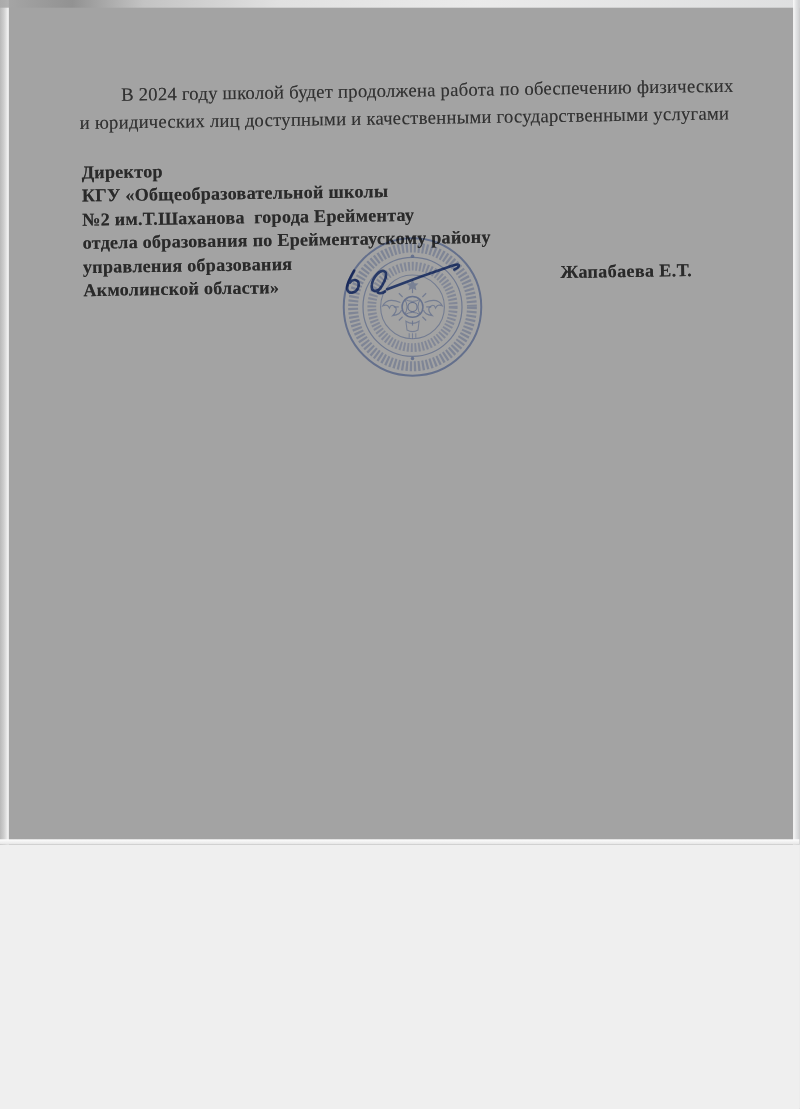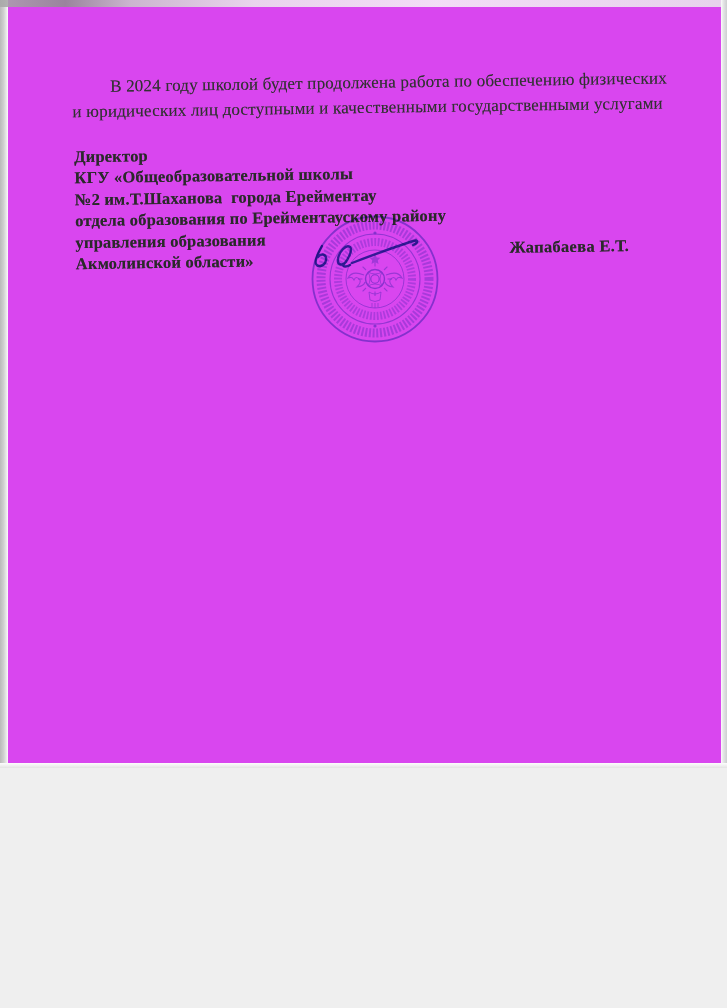--- a/index.html
+++ b/index.html
@@ -5,21 +5,21 @@
   html, body {
     margin: 0;
     padding: 0;
     background: #efefef;
     font-family: "Liberation Serif", "DejaVu Serif", serif;
   }
   .scan {
     position: relative;
     width: 727px;
     height: 768px;
-    background: #d946ef;
+    background: #a3a3a3;
     overflow: hidden;
   }
   
   .edge { position: absolute; pointer-events: none; }
   .edge-left {
     left: 0; top: 0; width: 8px; height: 1008px;
     background: linear-gradient(to right, #b9b9b9 0%, #cfcfcf 45%, #e9e9e9 80%, #fbfbfb 100%);
   }
   .edge-top {
     left: 0; top: 0; width: 727px; height: 7px;

